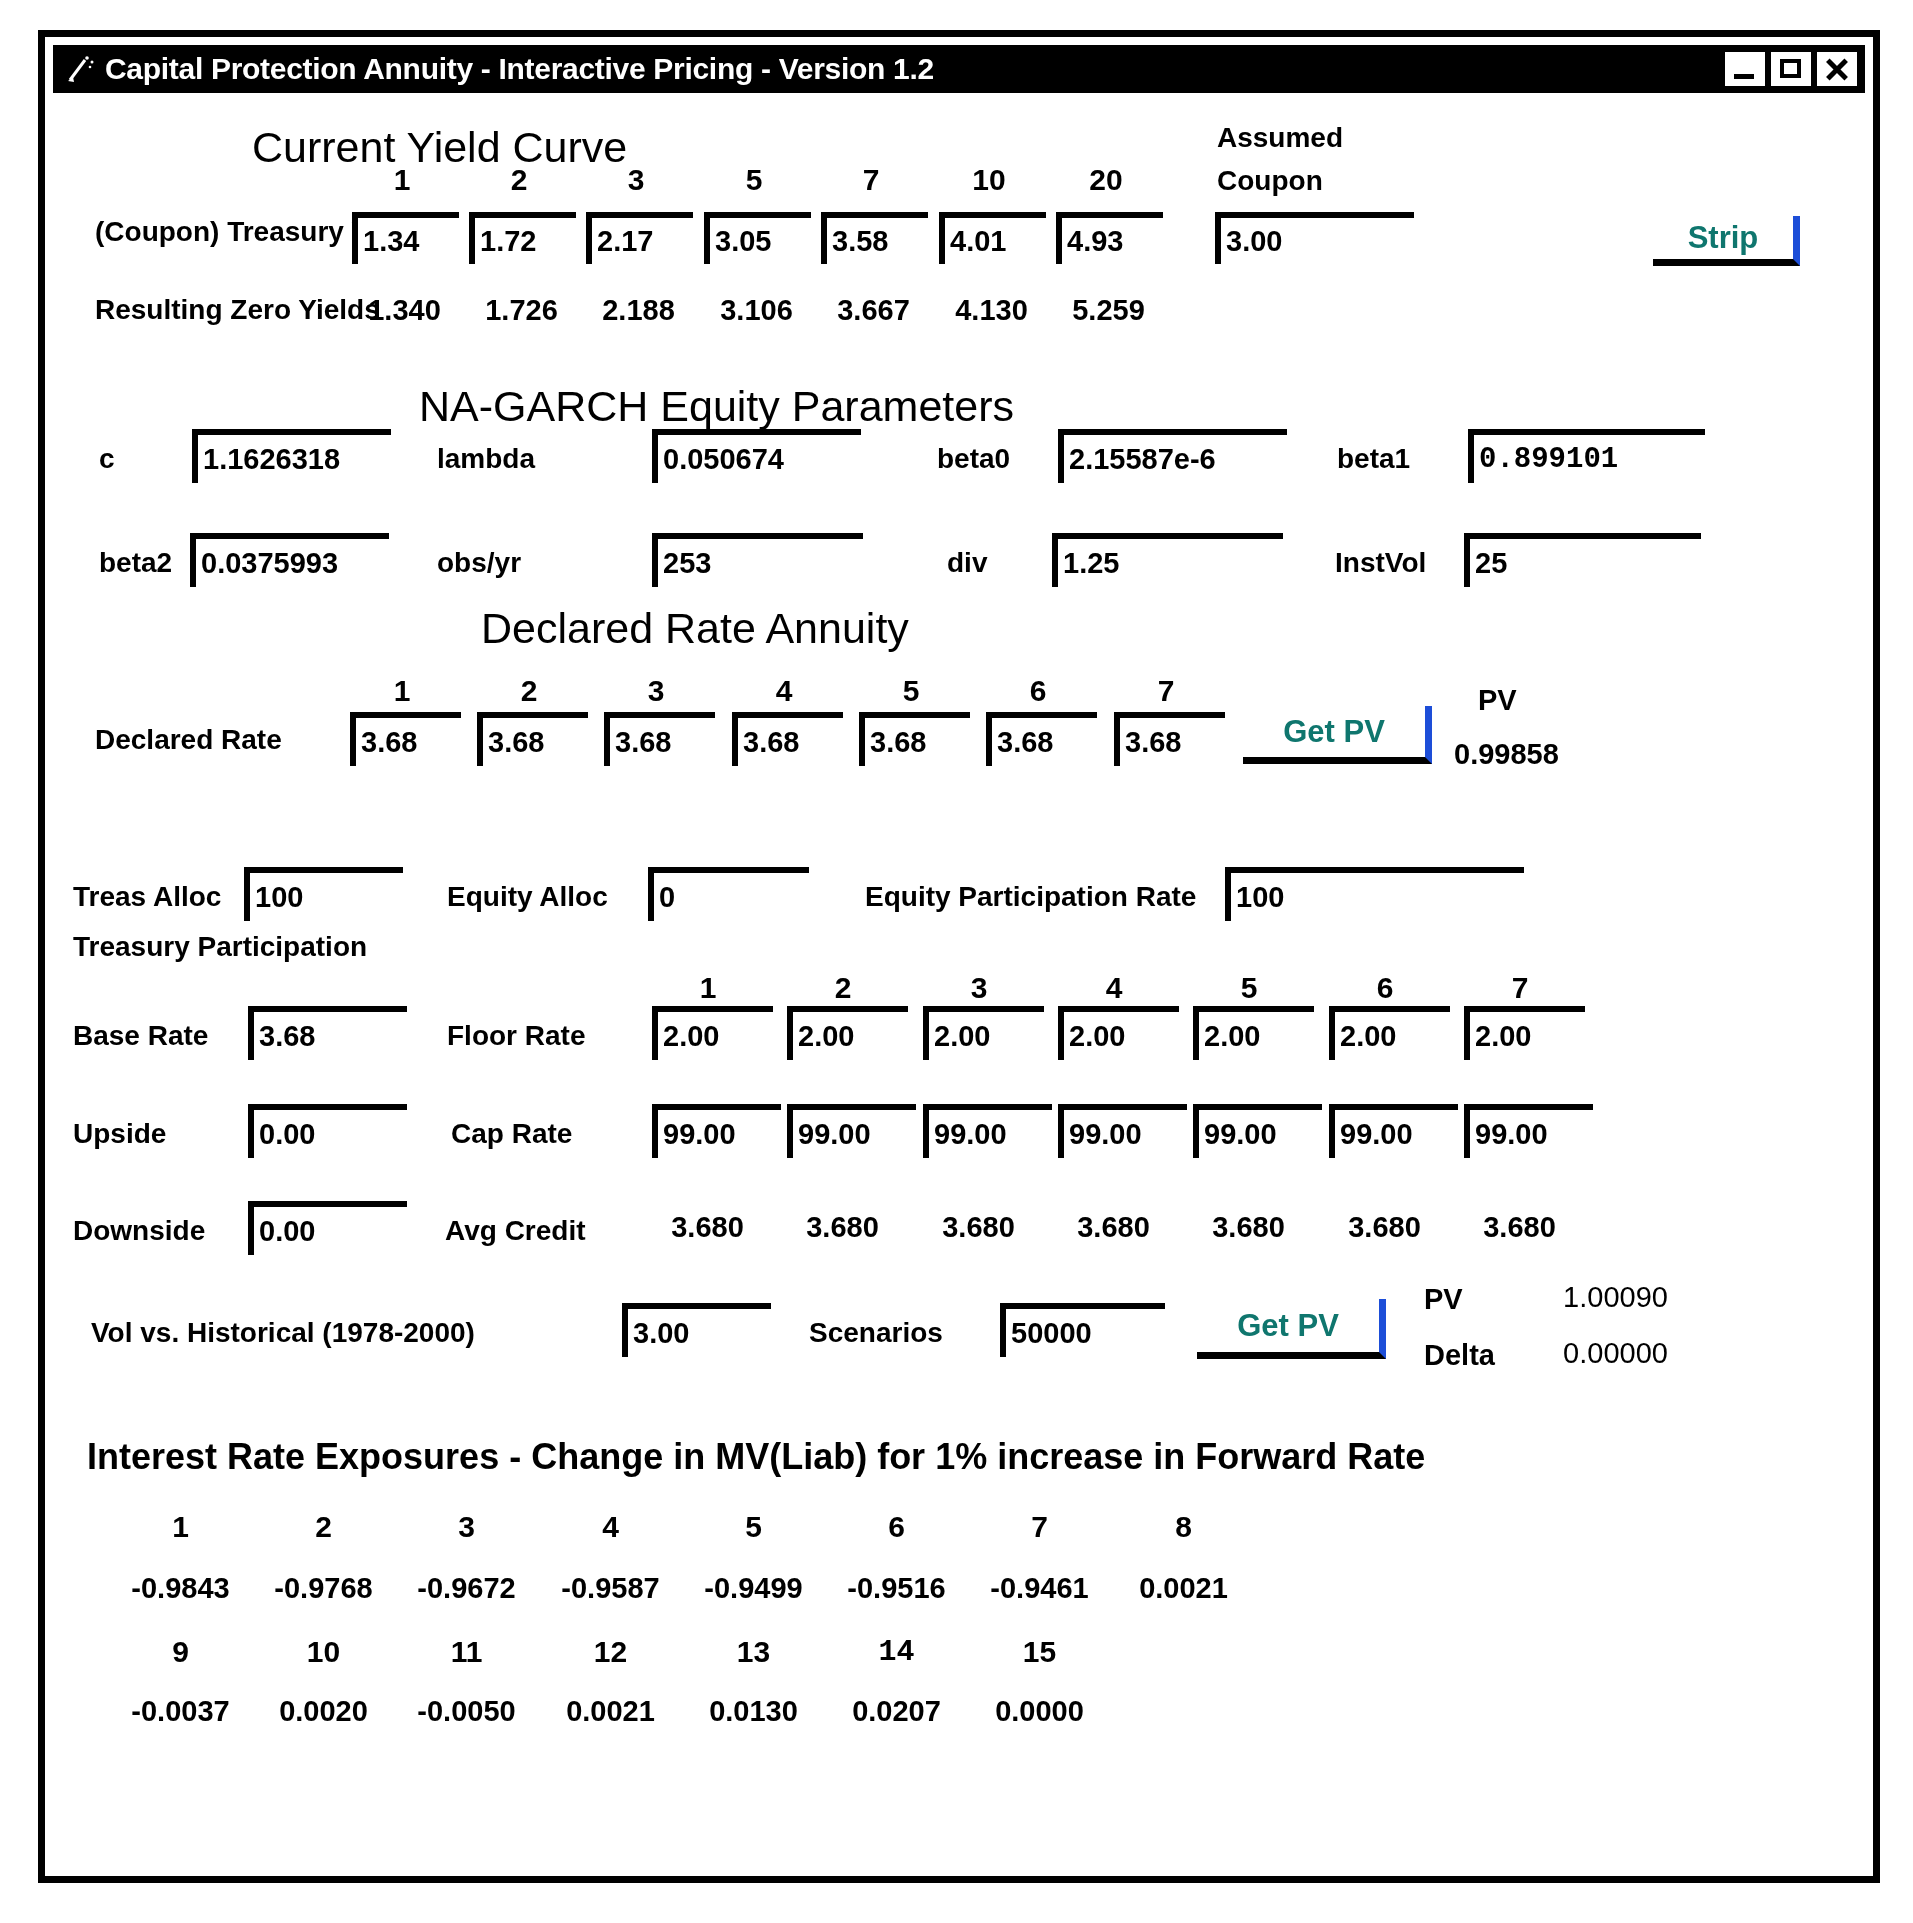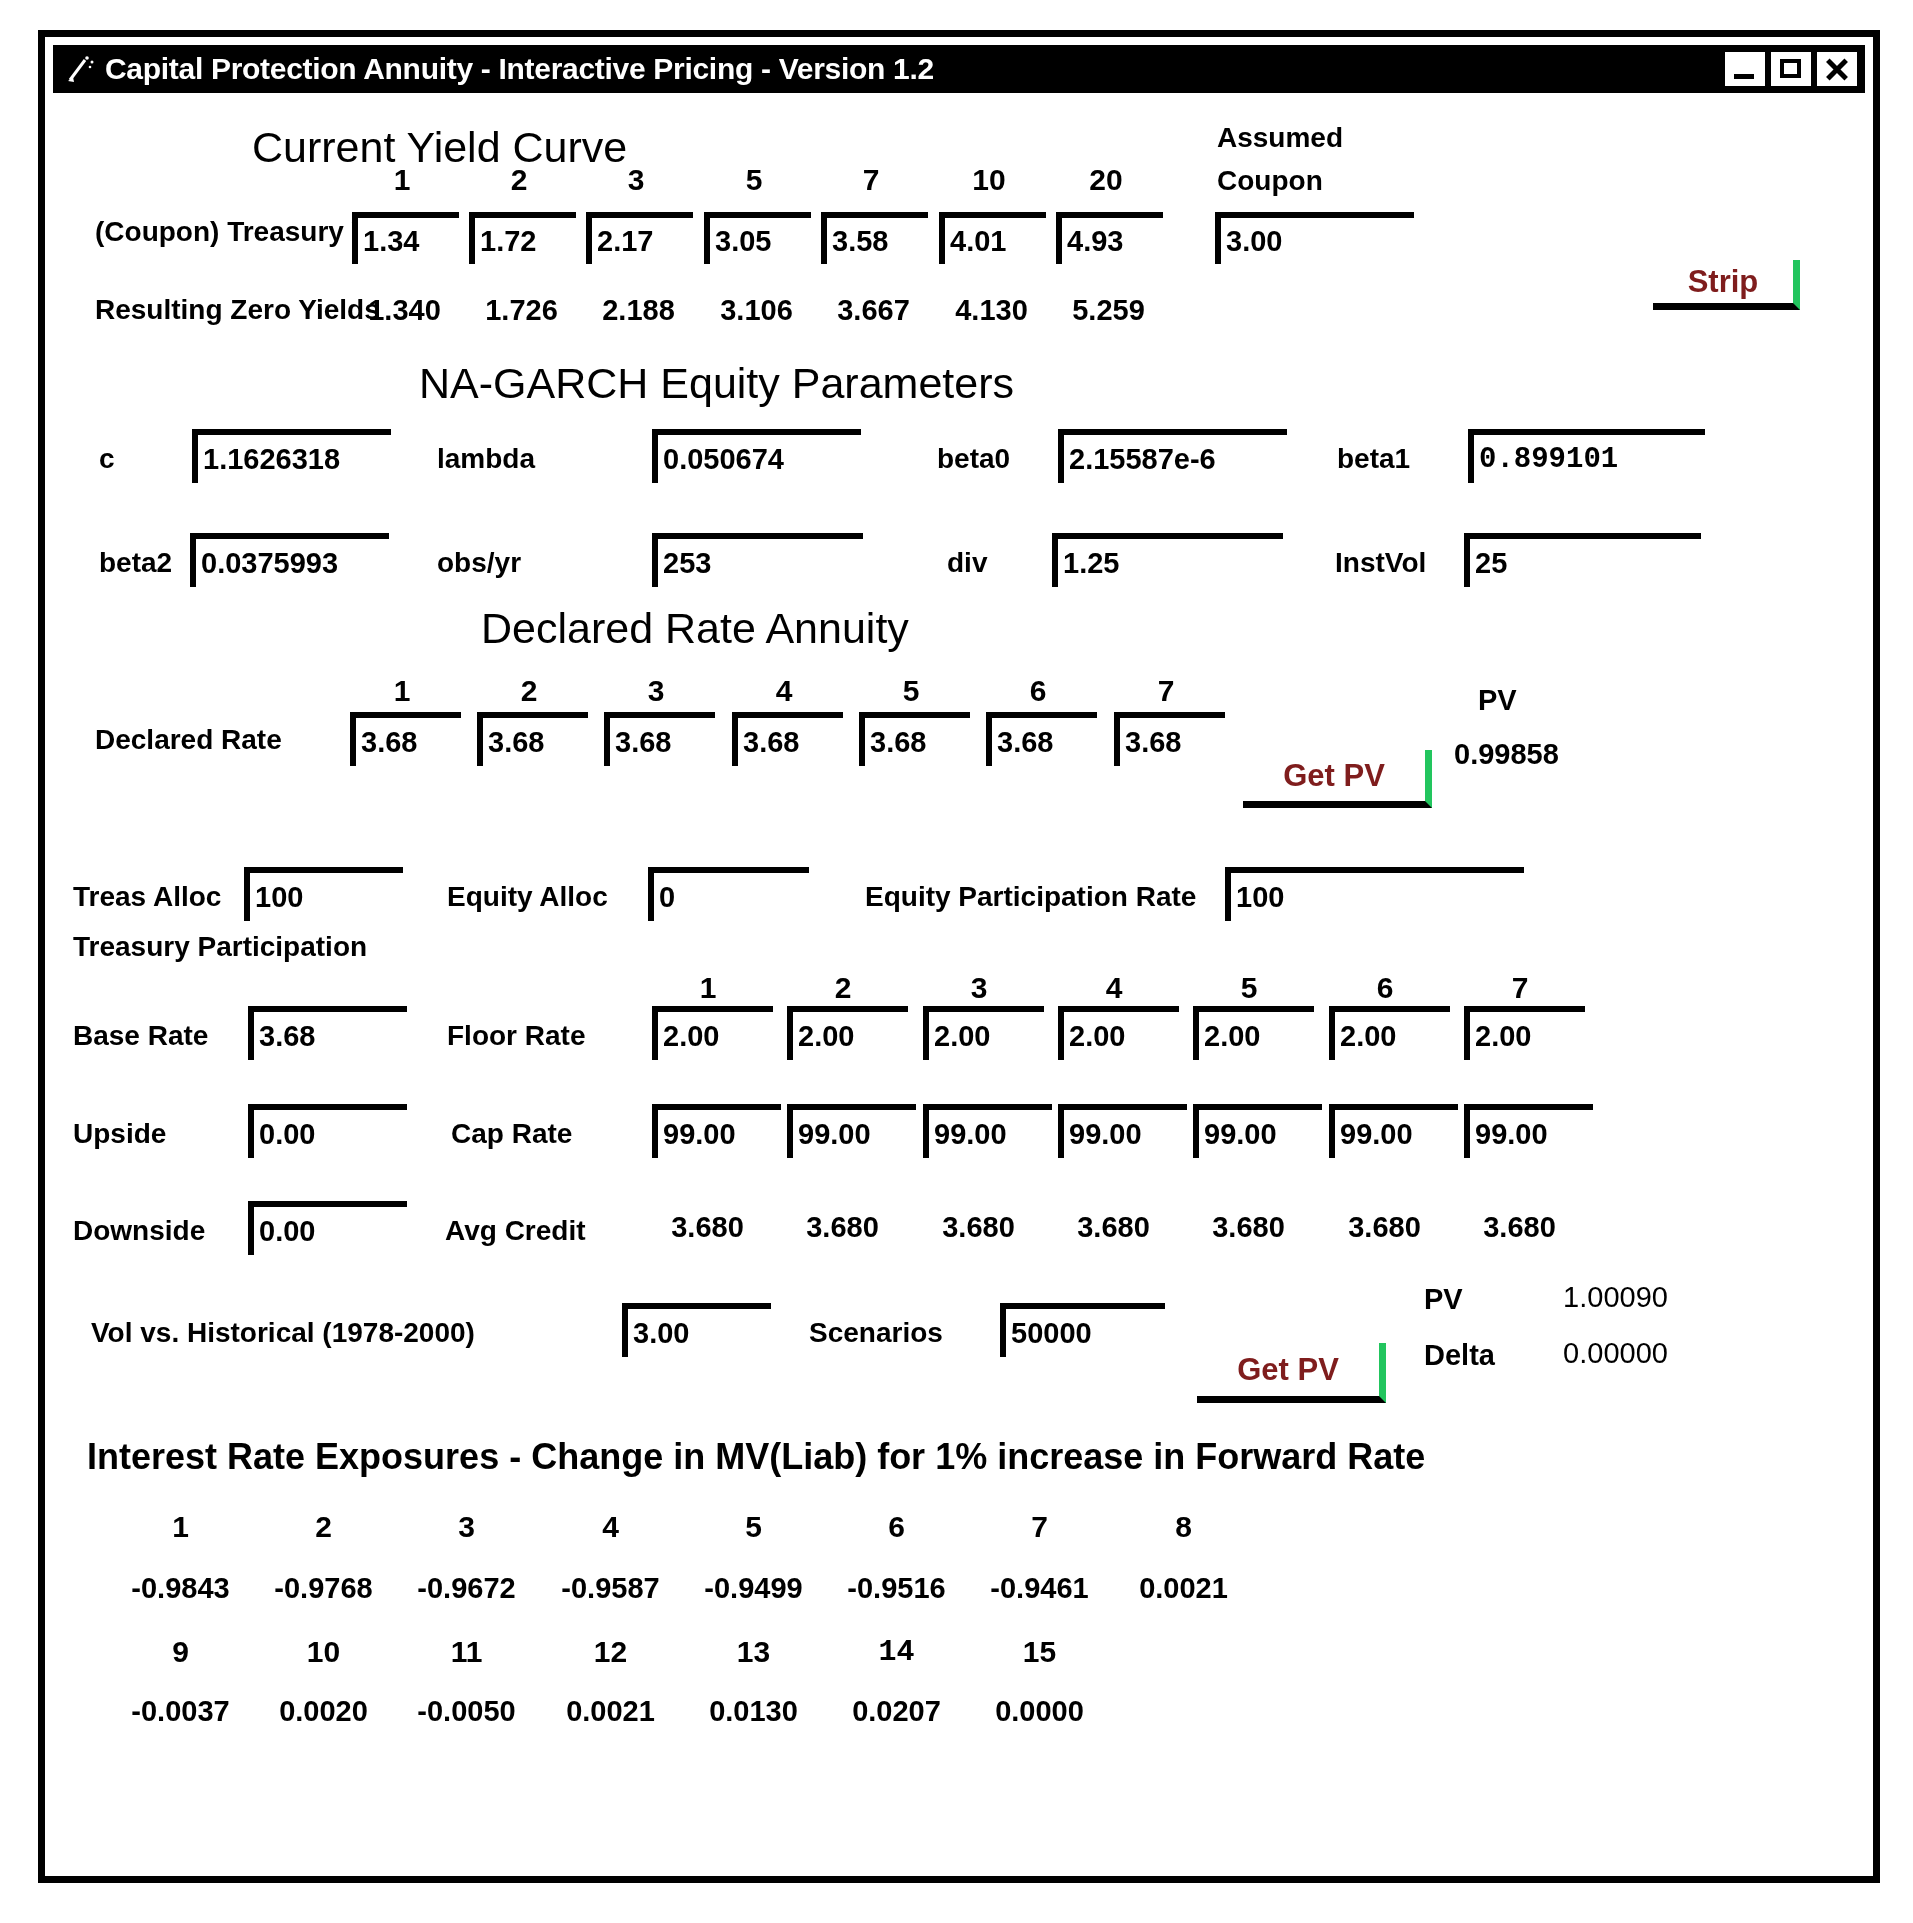--- a/index.html
+++ b/index.html
@@ -149,29 +149,28 @@
     white-space: nowrap;
     overflow: hidden;
   }
 
   
   .pbtn {
     position: absolute;
     box-sizing: border-box;
     background: #ffffff;
     border-bottom: 7px solid #000;
-    border-right: 7px solid #22c55e;
+    border-right: 7px solid #1d4ed8;
     font-size: 31px;
     font-weight: bold;
-    color: #7f1d1d;
+    color: #0f766e;
     display: flex;
     align-items: center;
     justify-content: center;
     white-space: nowrap;
-    margin-top: 44px;
   }
 
   
   .dbtn {
     position: absolute;
     box-sizing: border-box;
     background: #ffffff;
     border: 6px solid #000;
     display: flex;
     align-items: center;
@@ -254,21 +253,21 @@
       <div class="abs lbl" style="left:42px; top:197px; width:279px;">Resulting Zero Yields</div>
 
       <div class="abs ro" style="left:287px; top:199px; width:129px;">1.340</div>
       <div class="abs ro" style="left:404px; top:199px; width:129px;">1.726</div>
       <div class="abs ro" style="left:521px; top:199px; width:129px;">2.188</div>
       <div class="abs ro" style="left:639px; top:199px; width:129px;">3.106</div>
       <div class="abs ro" style="left:756px; top:199px; width:129px;">3.667</div>
       <div class="abs ro" style="left:874px; top:199px; width:129px;">4.130</div>
       <div class="abs ro" style="left:991px; top:199px; width:129px;">5.259</div>
 
-      <div class="abs section-title" style="left:366px; top:264px;text-align:right;">NA-GARCH Equity Parameters</div>
+      <div class="abs section-title" style="left:366px; top:287px;text-align:right;">NA-GARCH Equity Parameters</div>
 
       <div class="abs lbl" style="left:46px; top:346px;">c</div>
       <div class="field" style="left:139px; top:334px; width:199px; height:54px;">1.1626318</div>
 
       <div class="abs lbl" style="left:384px; top:346px;">lambda</div>
       <div class="field" style="left:599px; top:334px; width:209px; height:54px;">0.050674</div>
 
       <div class="abs lbl" style="left:884px; top:346px;">beta0</div>
       <div class="field" style="left:1005px; top:334px; width:229px; height:54px;">2.15587e-6</div>
 

